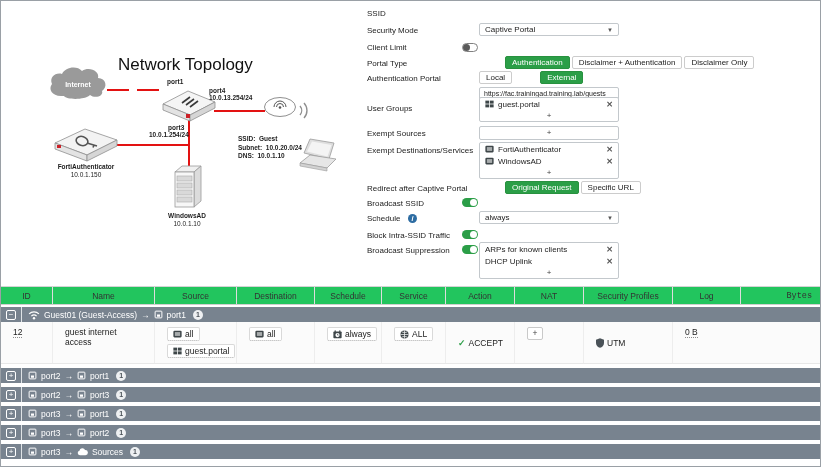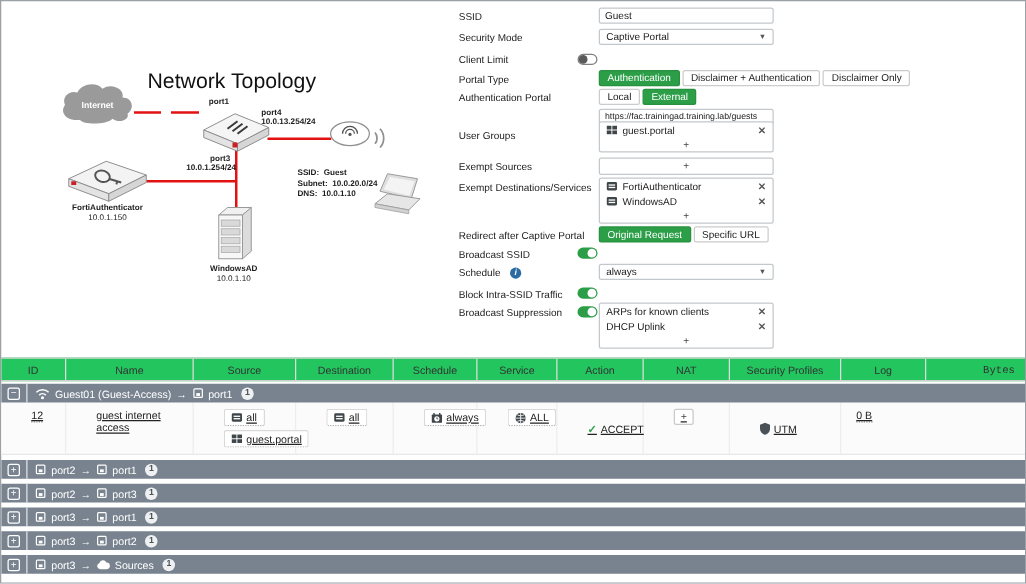--- a/index.html
+++ b/index.html
@@ -21,21 +21,21 @@
   
   .form { position:absolute; left:360px; top:0; width:458px; height:283px; font-size:8px; }
   .flabel { position:absolute; left:6px; white-space:nowrap; color:#222; }
   .finput { position:absolute; left:118px; width:140px; height:13px; border:1px solid #c3c8cc; border-radius:2px;
             font-family:"Liberation Sans",sans-serif; font-size:8px; color:#222; padding:0 4px; background:#fff; }
   .dd { position:absolute; left:118px; width:140px; height:13px; border:1px solid #c3c8cc; border-radius:2px; background:#fff;
         display:flex; align-items:center; justify-content:space-between; padding:0 5px; cursor:pointer; }
   .dd .caret { font-size:6px; color:#555; }
   .seg { position:absolute; left:118px; display:flex; gap:2px; }
   .sbtn { height:13px; line-height:12px; padding:0 6px; border:1px solid #ccc; border-radius:2px; background:#fff; white-space:nowrap; cursor:pointer; }
-  .sbtn.sel { background:#2b9e47; border-color:#28913f; color:#fff; }
+  .sbtn.sel { background:#2b9e47; border-color:#28913f; color:#fff;margin-left:26px; }
   .toggle { position:absolute; left:101px; width:16px; height:9px; border-radius:5px; cursor:pointer; }
   .toggle.on { background:#2b9e47; }
   .toggle.on::after { content:""; position:absolute; right:1px; top:1px; width:7px; height:7px; border-radius:50%; background:#fff; }
   .toggle.off { background:#fff; border:1px solid #808080; }
   .toggle.off::after { content:""; position:absolute; left:0; top:0; width:7px; height:7px; border-radius:50%; background:#5a5a5a; }
   .lbox { position:absolute; left:118px; width:140px; border:1px solid #c3c8cc; border-radius:2px; background:#fff; }
   .litem { display:flex; align-items:center; gap:4px; height:12px; padding:0 5px; }
   .litem .x { margin-left:auto; color:#555; font-size:8px; font-weight:bold; cursor:pointer; }
   .plusrow { height:11px; line-height:11px; text-align:center; color:#444; cursor:pointer; }
   .info { position:absolute; width:9px; height:9px; border-radius:50%; background:#2d6ca2; color:#fff; font-size:7px;
@@ -50,21 +50,21 @@
           display:flex; align-items:center; gap:4px; padding-left:5px; cursor:pointer; }
   .grow.first { margin-top:2px; }
   .exp { flex:none; width:10px; height:10px; border:1px solid #fff; border-radius:2px; text-align:center;
          line-height:8px; font-size:8px; color:#fff; cursor:pointer; }
   .gsep { flex:none; width:1px; height:15px; background:#dfe3e6; margin:0 2px 0 1px; }
   .gicon { flex:none; display:inline-flex; }
   .badge { flex:none; width:10px; height:10px; border-radius:50%; background:#eef0f2; color:#4a5258; font-size:7px;
            font-weight:bold; text-align:center; line-height:10px; margin-left:3px; }
   .prow { display:grid; grid-template-columns:52px 102px 82px 78px 67px 64px 69px 69px 89px 68px auto;
           background:#fbfbfb; min-height:42px; border-bottom:1px solid #e8e8e8; }
-  .td { padding:5px 24px; border-right:1px solid #ededed; display:flex; flex-direction:column; gap:3px; align-items:flex-start;text-decoration:underline; }
+  .td { padding:5px 12px; border-right:1px solid #ededed; display:flex; flex-direction:column; gap:3px; align-items:flex-start; }
   .td.last { border-right:none; }
   .dot { border-bottom:1px dotted #8a8a8a; }
   .chip { display:inline-flex; align-items:center; gap:3px; border:1px solid #d9d9d9; border-bottom:1px dotted #aaa;
           background:#fff; padding:1px 5px; border-radius:2px; white-space:nowrap; cursor:pointer; }
   .inline { flex-direction:row; align-items:center; }
   .gck { color:#2b9e47; font-weight:bold; font-size:9px; }
   .cck { width:10px; height:10px; border-radius:50%; background:#2b9e47; color:#fff; font-size:7px; line-height:10px;
          text-align:center; font-weight:bold; }
   .addbtn { width:16px; height:13px; border:1px solid #c9c9c9; border-radius:2px; background:#fff; color:#444;
             text-align:center; line-height:11px; cursor:pointer; }
@@ -142,21 +142,20 @@
       <polygon points="14,3.5 33.5,7 29.5,18.5 9,13.5" fill="#f4f4f4"></polygon>
       <polygon points="6,15 31,21 40,14 16,10" fill="#ececec" stroke="#9a9a9a" stroke-width="0.5" opacity="0"></polygon>
       <polygon points="2,25 29,30 38,21 12,17" fill="#e6e6e6" stroke="#9a9a9a" stroke-width="0.8"></polygon>
       <polygon points="2,25 29,30 29,33 2,28" fill="#d2d2d2" stroke="#9a9a9a" stroke-width="0.6"></polygon>
     </svg>
   </div>
 
   <div class="form">
 
     <div class="flabel" style="top:8px">SSID</div>
-    <input class="finput" style="top: 5px;" value="Guest">
 
     <div class="flabel" style="top:25px">Security Mode</div>
     <div class="dd" style="top:22px">
       <span>Captive Portal</span>
       <span class="caret">▼</span>
     </div>
 
     <div class="flabel" style="top:42px">Client Limit</div>
     <div class="toggle off" style="top:42px"></div>
 

